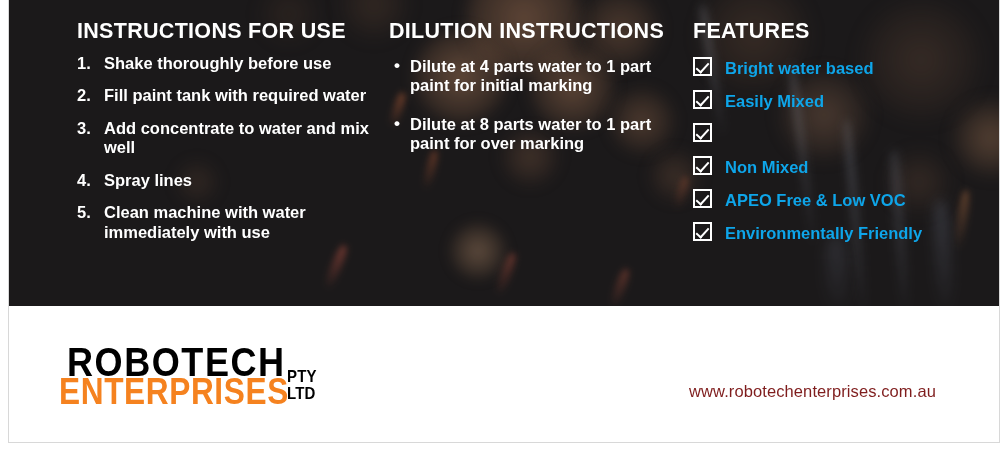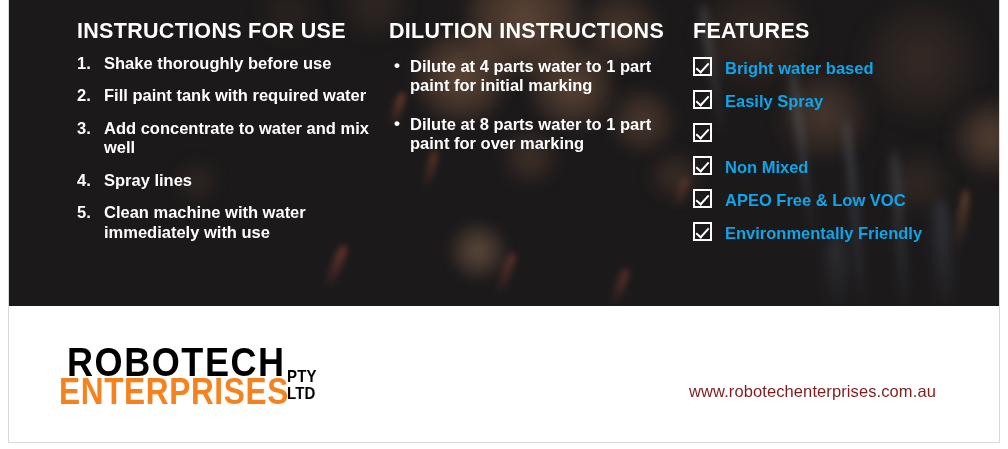--- a/index.html
+++ b/index.html
@@ -317,21 +317,21 @@
 
       <div class="col" id="col-features">
         <div class="col-title">FEATURES</div>
         <ul class="feature-list">
           <li class="feature-item">
             <span class="checkbox"></span>
             <span>Bright water based</span>
           </li>
           <li class="feature-item">
             <span class="checkbox"></span>
-            <span>Easily Spray</span>
+            <span>Easily Mixed</span>
           </li>
           <li class="feature-item">
             <span class="checkbox"></span>
           </li>
           <li class="feature-item">
             <span class="checkbox"></span>
             <span>Non Mixed</span>
           </li>
           <li class="feature-item">
             <span class="checkbox"></span>

